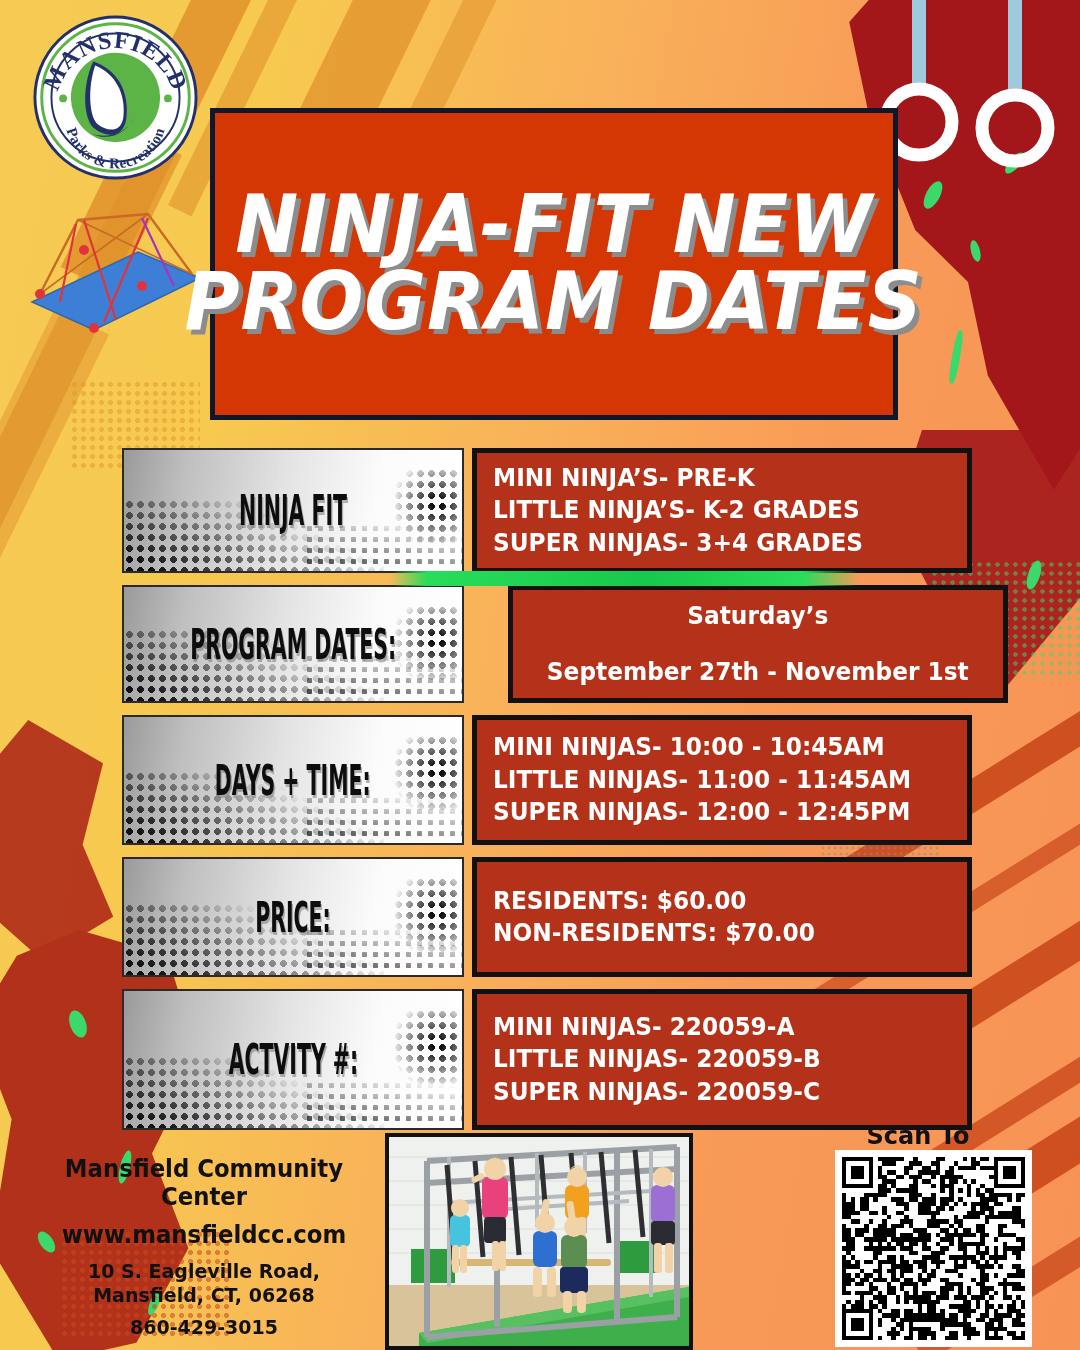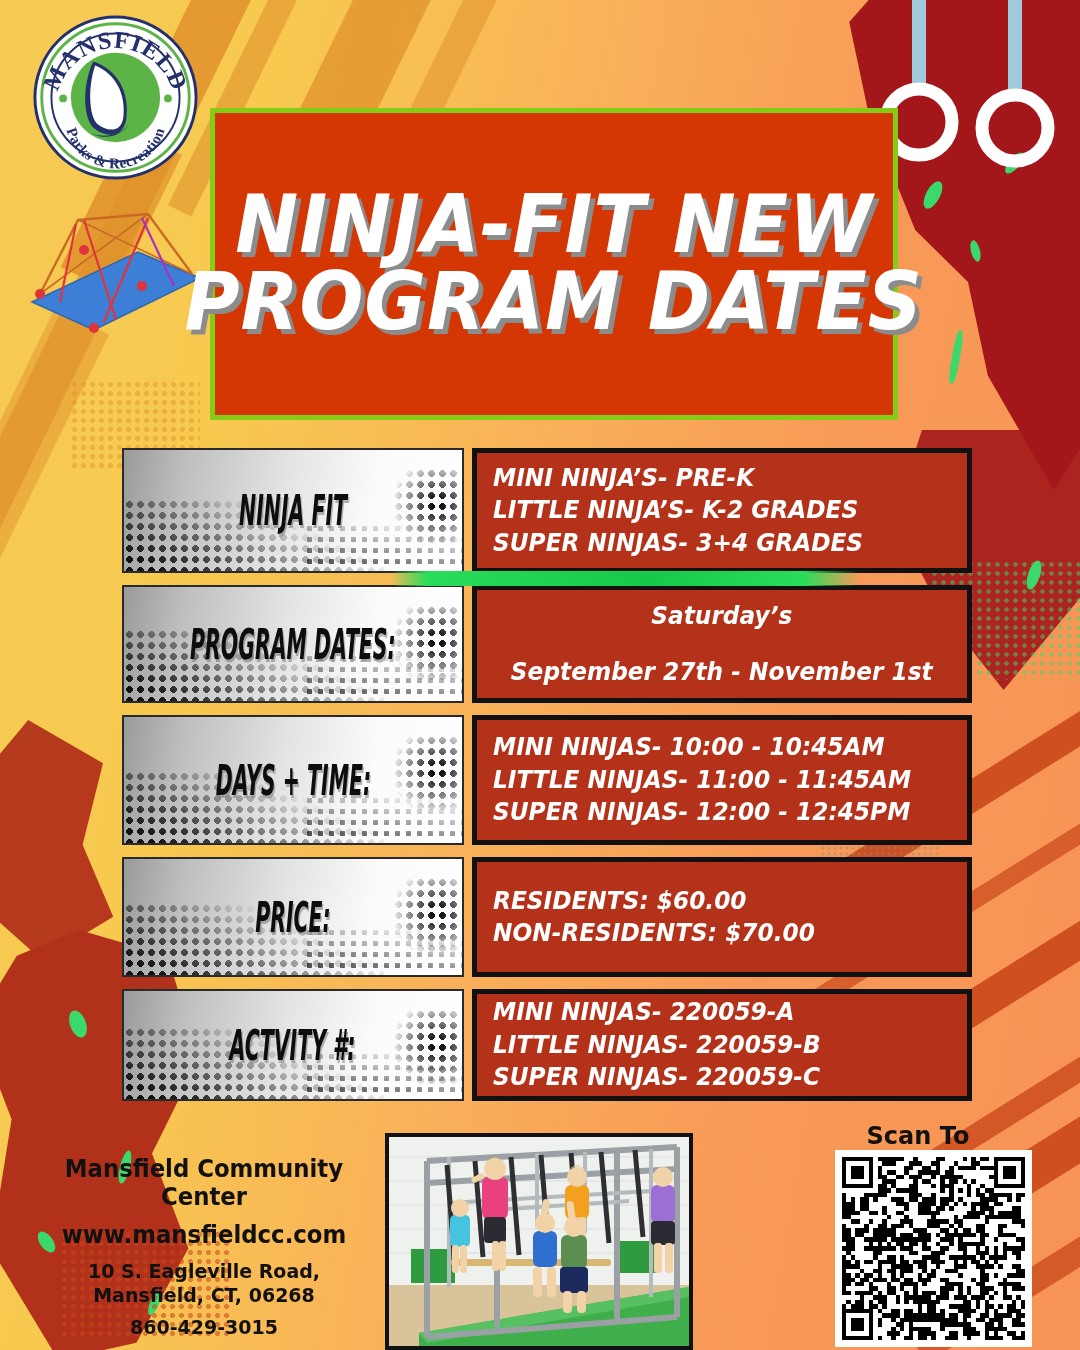--- a/index.html
+++ b/index.html
@@ -81,35 +81,35 @@
 
   
   .rings { position:absolute; right:0; top:0; width:200px; height:180px; }
 
   
   .logo { position:absolute; left:33px; top:15px; width:165px; height:165px; z-index:5; }
 
   
   .title-box {
     position:absolute; left:210px; top:108px; width:688px; height:312px;
-    background:#D43703; border:5px solid #84cc16; z-index:4;
+    background:#D43703; border:5px solid #0f172a; z-index:4;
     display:flex; flex-direction:column; justify-content:center; align-items:center;
   }
   .title-line {
     font-family:"DejaVu Sans", sans-serif;
     font-weight:bold; font-style:italic;
     font-size:80px; line-height:.96; letter-spacing:1px;
     color:#FFFFFF;
     transform:scaleX(.94);
     text-shadow:5px 5px 0 #8c8c8c;
     white-space:nowrap;
   }
 
   
-  .rows { position:absolute; left:0; top:448px; width:1080px; z-index:4;font-style:italic; }
+  .rows { position:absolute; left:0; top:448px; width:1080px; z-index:4; }
   .row { position:relative; display:flex; align-items:stretch; margin-bottom:12px; }
 
   .label-panel {
     position:relative; margin-left:122px; width:342px;
     background:linear-gradient(100deg,#9a9a9a 0%,#bfbfbf 18%,#e3e3e3 46%,#fbfbfb 72%,#ffffff 100%);
     border:2px solid #2a2a2a;
     display:flex; align-items:center; justify-content:center;
     overflow:hidden;
   }
   .label-text {
@@ -287,21 +287,21 @@
       <div class="halftone-right"></div>
       <div class="label-text">NINJA FIT</div>
     </div>
     <div class="value-panel">
       <div class="value-line">MINI NINJA’S- PRE-K</div>
       <div class="value-line">LITTLE NINJA’S- K-2 GRADES</div>
       <div class="value-line">SUPER NINJAS- 3+4 GRADES</div>
     </div>
   </div>
 
-  <div class="row" style="height:118px;">
+  <div class="row" style="height:118px;gap:36px;">
     <div class="green-brush"></div>
     <div class="label-panel">
       <div class="halftone-left"></div>
       <div class="halftone-mid"></div>
       <div class="halftone-right"></div>
       <div class="label-text">PROGRAM DATES:</div>
     </div>
     <div class="value-panel centered">
       <div class="value-line">Saturday’s</div>
       <div class="value-line">September 27th - November 1st</div>
@@ -328,21 +328,21 @@
       <div class="halftone-mid"></div>
       <div class="halftone-right"></div>
       <div class="label-text">PRICE:</div>
     </div>
     <div class="value-panel">
       <div class="value-line">RESIDENTS: $60.00</div>
       <div class="value-line">NON-RESIDENTS: $70.00</div>
     </div>
   </div>
 
-  <div class="row" style="height:112px;">
+  <div class="row" style="height:141px;">
     <div class="label-panel">
       <div class="halftone-left"></div>
       <div class="halftone-mid"></div>
       <div class="halftone-right"></div>
       <div class="label-text">ACTVITY #:</div>
     </div>
     <div class="value-panel">
       <div class="value-line">MINI NINJAS- 220059-A</div>
       <div class="value-line">LITTLE NINJAS- 220059-B</div>
       <div class="value-line">SUPER NINJAS- 220059-C</div>

